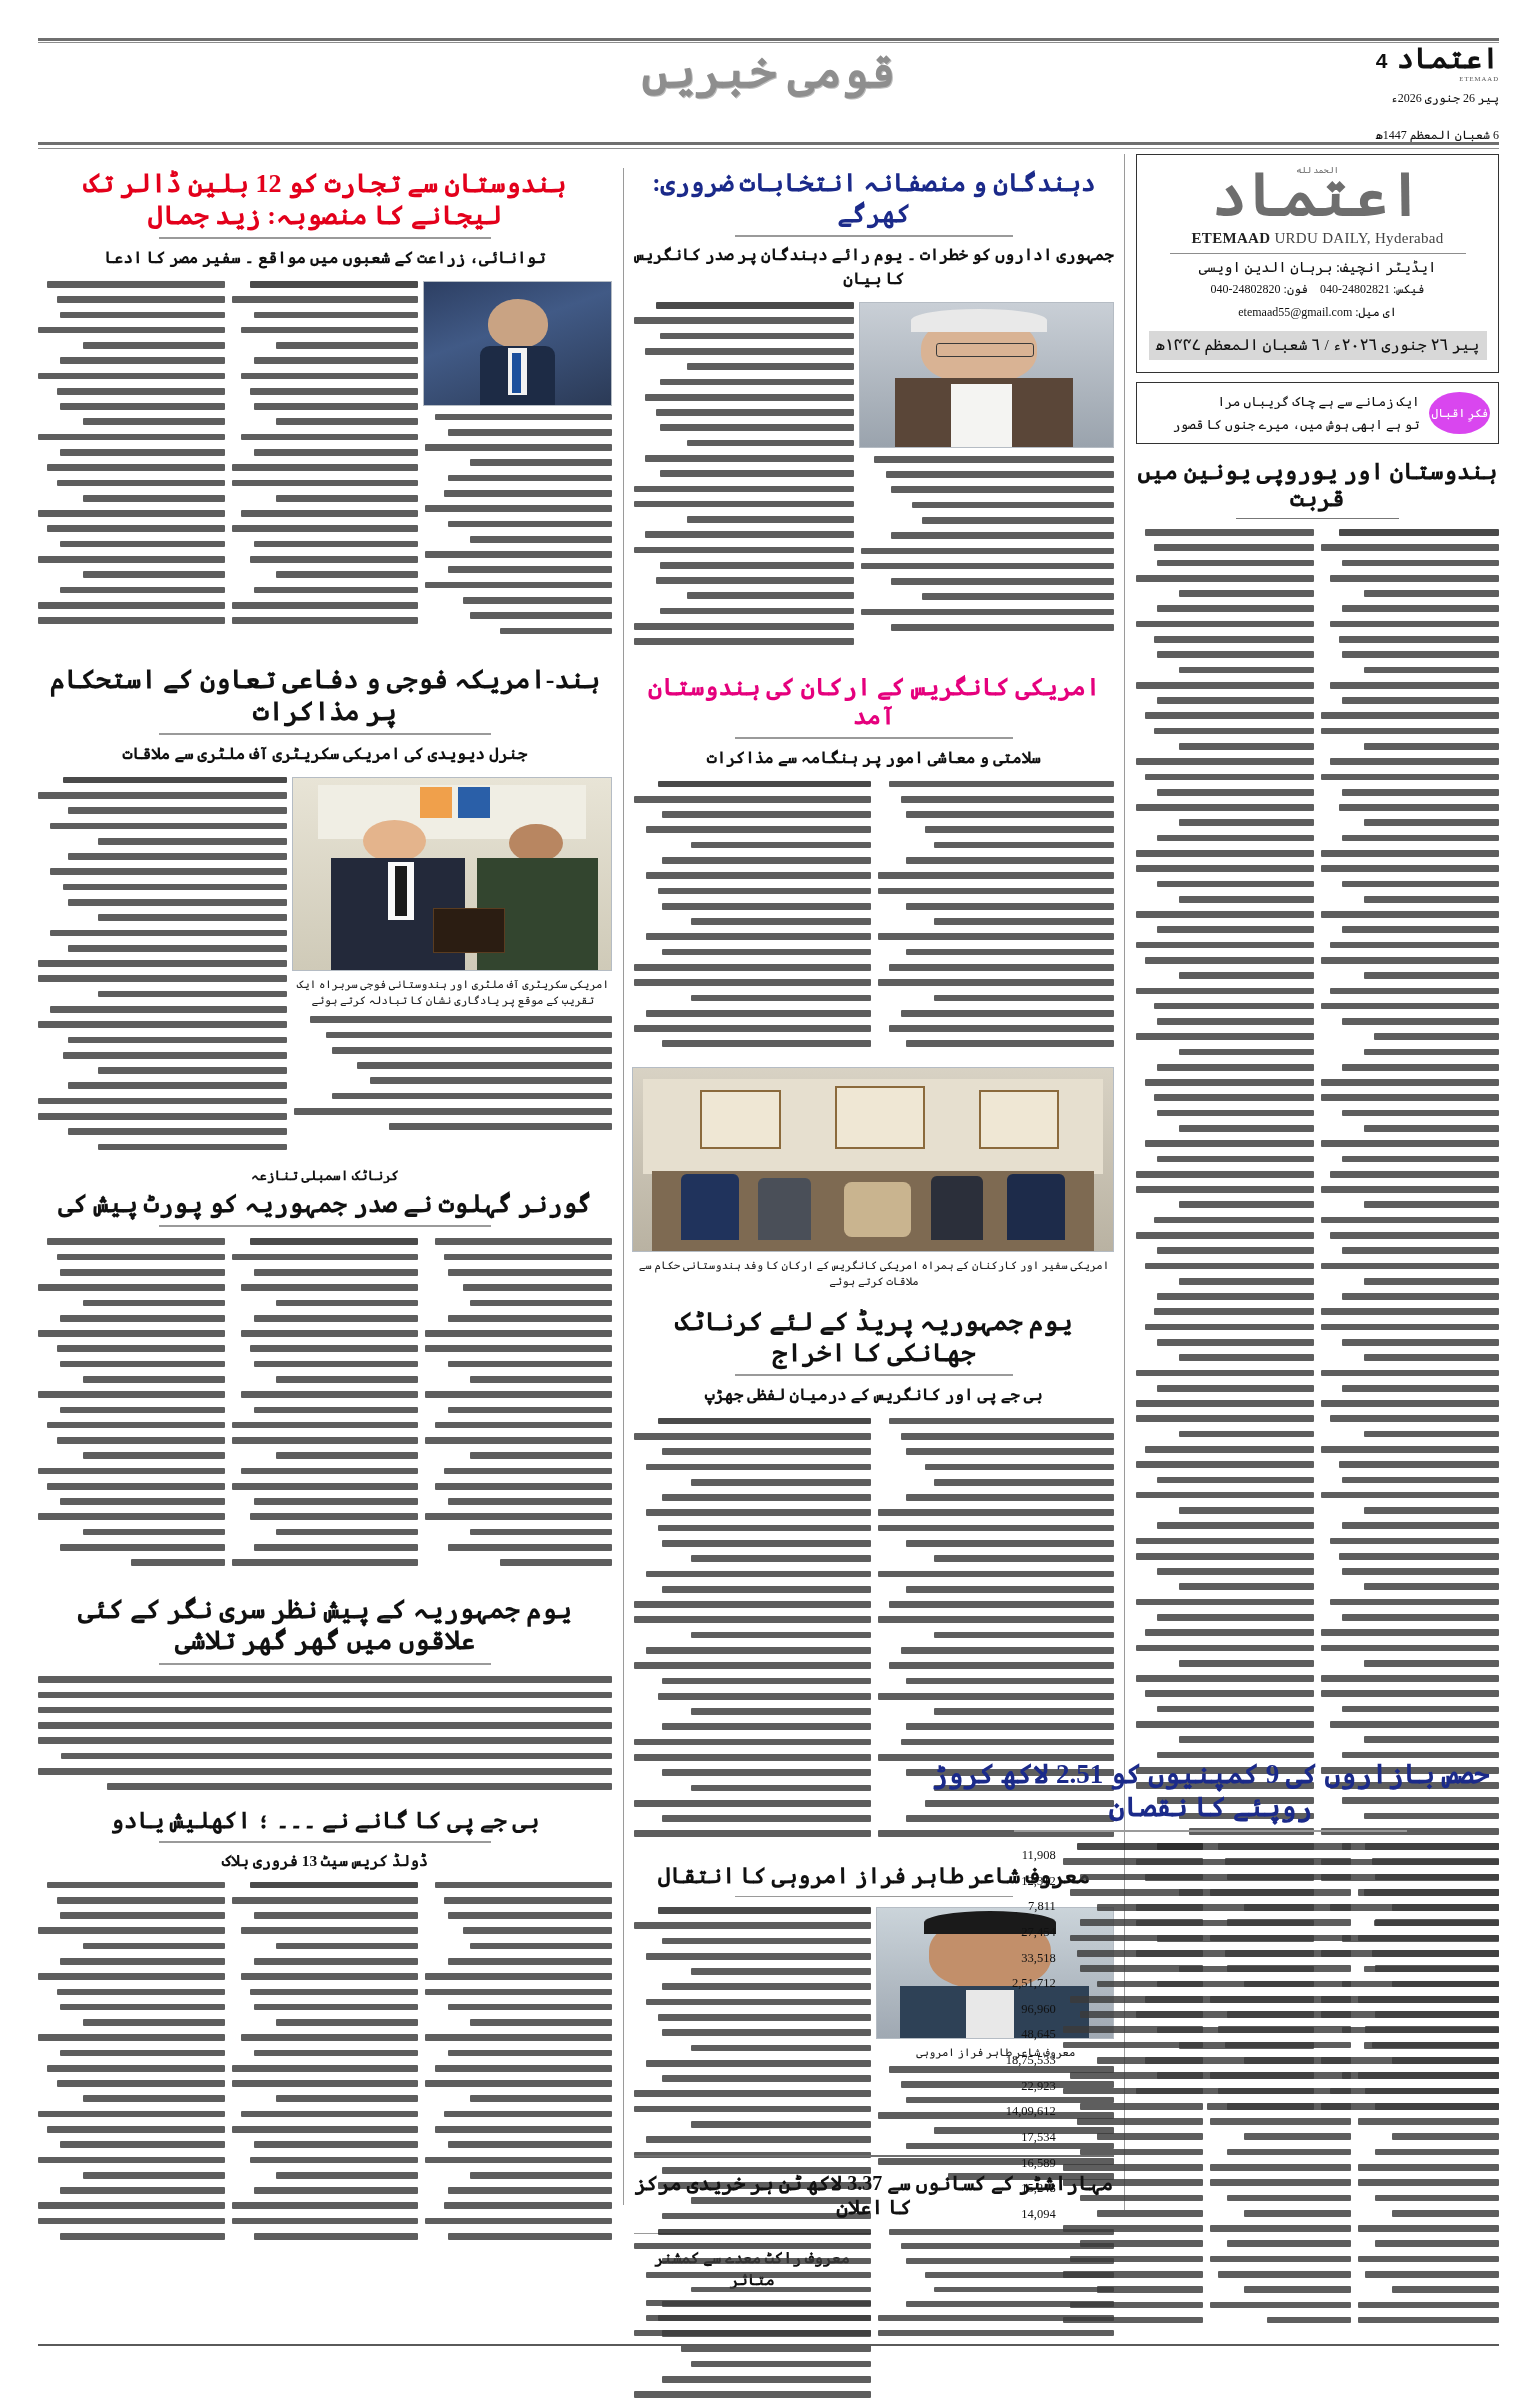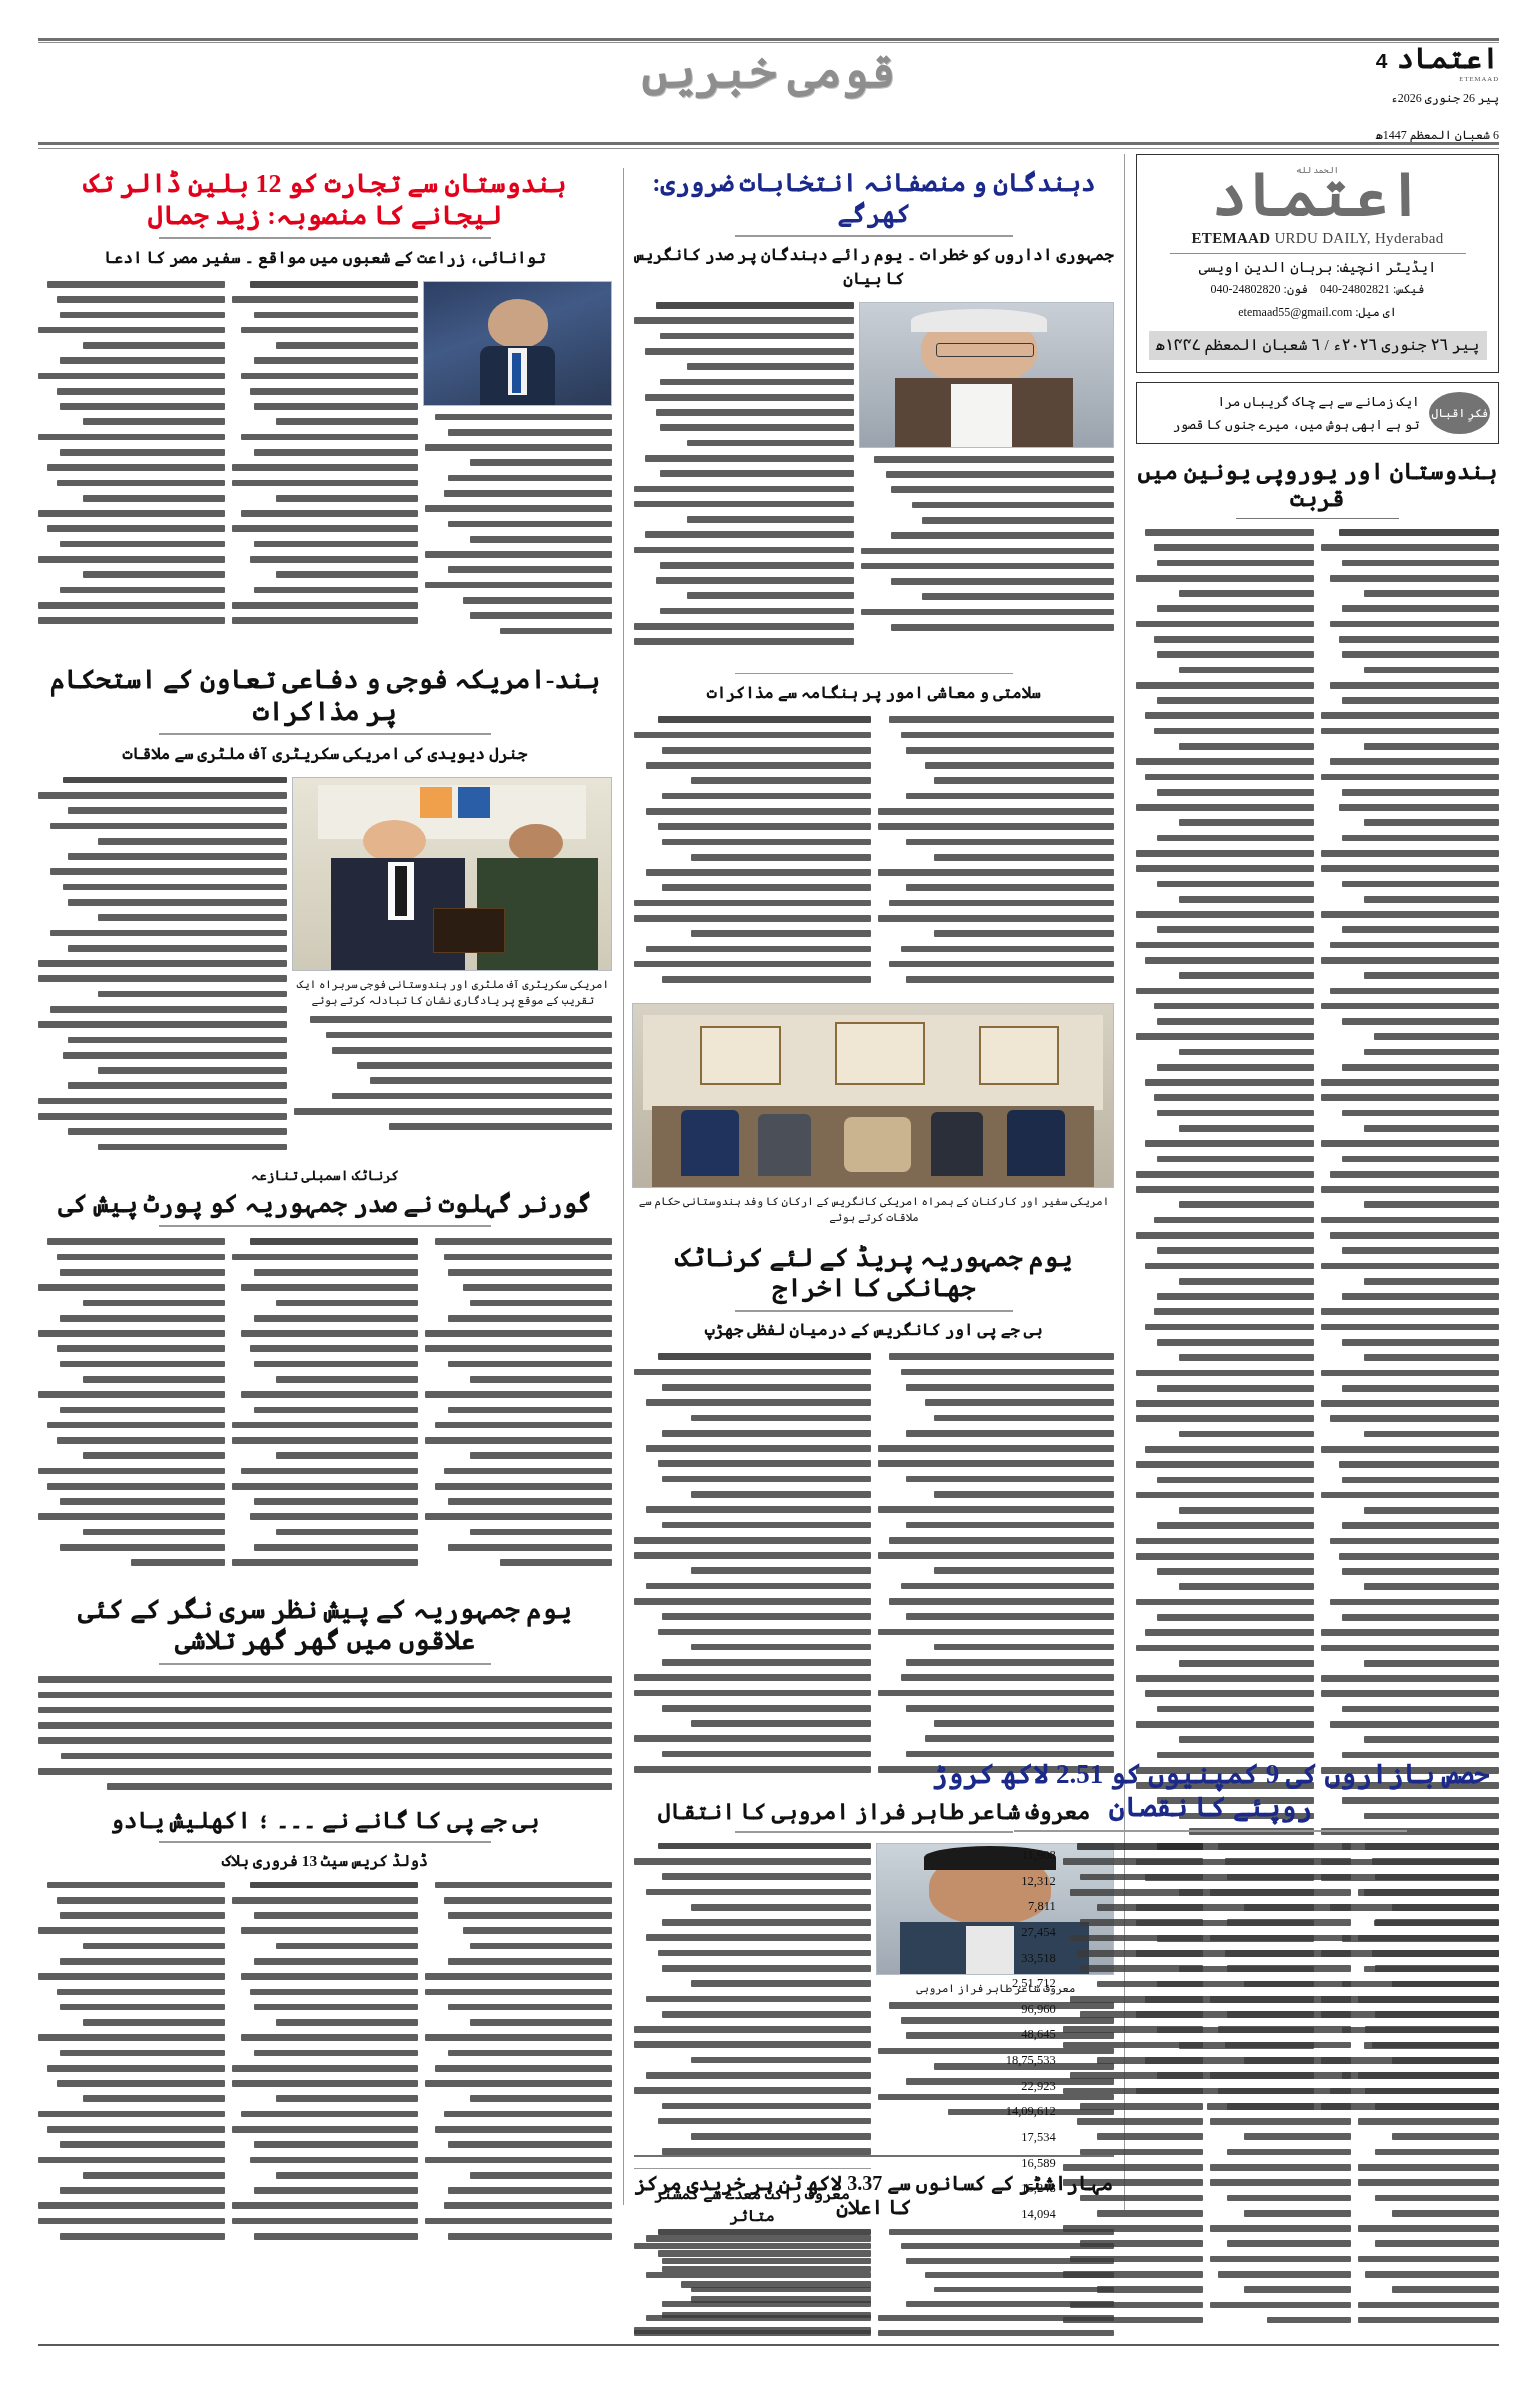--- a/index.html
+++ b/index.html
@@ -64,21 +64,21 @@
   .mh-bismillah{font-size:8.6px;color:#6e6e6e;margin-bottom:-7.7px;}
   .mh-en{font-family:"Liberation Serif",serif;font-size:15px;color:#444;margin-top:5.8px;letter-spacing:0.3px;direction:ltr;}
   .mh-en b{color:#222;}
   .mh-sep{height:1px;background:#8d8d8d;margin:5.8px 21px;}
   .mh-editor{font-size:14.4px;direction:rtl;margin-top:1.9px;}
   .mh-contact{font-size:12px;direction:rtl;margin-top:2.9px;line-height:1.7;}
   .mh-contact .num{font-family:"Liberation Serif",serif;direction:ltr;display:inline-block;}
   .mh-datebar{background:#d8d8d8;font-size:15.4px;padding:5.8px 3.8px;margin-top:7.7px;direction:rtl;}
 
   .iqbal-box{border:1.9px solid #333;margin-top:9.6px;padding:6.7px 7.7px;display:flex;align-items:center;gap:9.6px;direction:rtl;}
-  .iqbal-seal{width:61px;height:42px;border-radius:50%;background:#737373;color:#fff;font-size:11.5px;display:flex;align-items:center;justify-content:center;flex:0 0 auto;}
+  .iqbal-seal{width:61px;height:42px;border-radius:50%;background:#d946ef;color:#fff;font-size:11.5px;display:flex;align-items:center;justify-content:center;flex:0 0 auto;}
   .iqbal-lines{font-size:13px;line-height:1.8;text-align:right;flex:1;direction:rtl;}
 
   .rt-headline{font-size:23px;font-weight:700;text-align:center;margin:13.4px 0 0;direction:rtl;}
   .rt-rule{width:45%;height:1.9px;background:#777;margin:5.8px auto 9.6px;}
 
   
   .num{font-family:"Liberation Serif",serif;direction:ltr;display:inline-block;}
 
   .divider-h{height:1px;background:#9a9a9a;margin:13.4px 0;}
   .divider-h2{height:1.9px;background:#6f6f6f;margin:13.4px 0;}
@@ -495,20 +495,21 @@
             <div class="ln s90"></div>
             <div class="ln s95"></div>
           <div class="ln s88"></div>
             <div class="ln s100"></div>
             <div class="ln s63"></div>
         </div>
       </div>
     </div>
 
     <div style="margin-top:19px">
+      <h1 class="hl hl-magenta">امریکی کانگریس کے ارکان کی ہندوستان آمد</h1>
       <div class="hl-underline"></div>
       <div class="deck">سلامتی و معاشی امور پر ہنگامہ سے مذاکرات</div>
 
       <div class="body-cols" style="margin-top:11.5px">
         <div class="bcol tcol">
           <div class="ln s95"></div>
             <div class="ln s90"></div>
             <div class="ln s100"></div>
             <div class="ln s80"></div>
           <div class="ln s95"></div>

